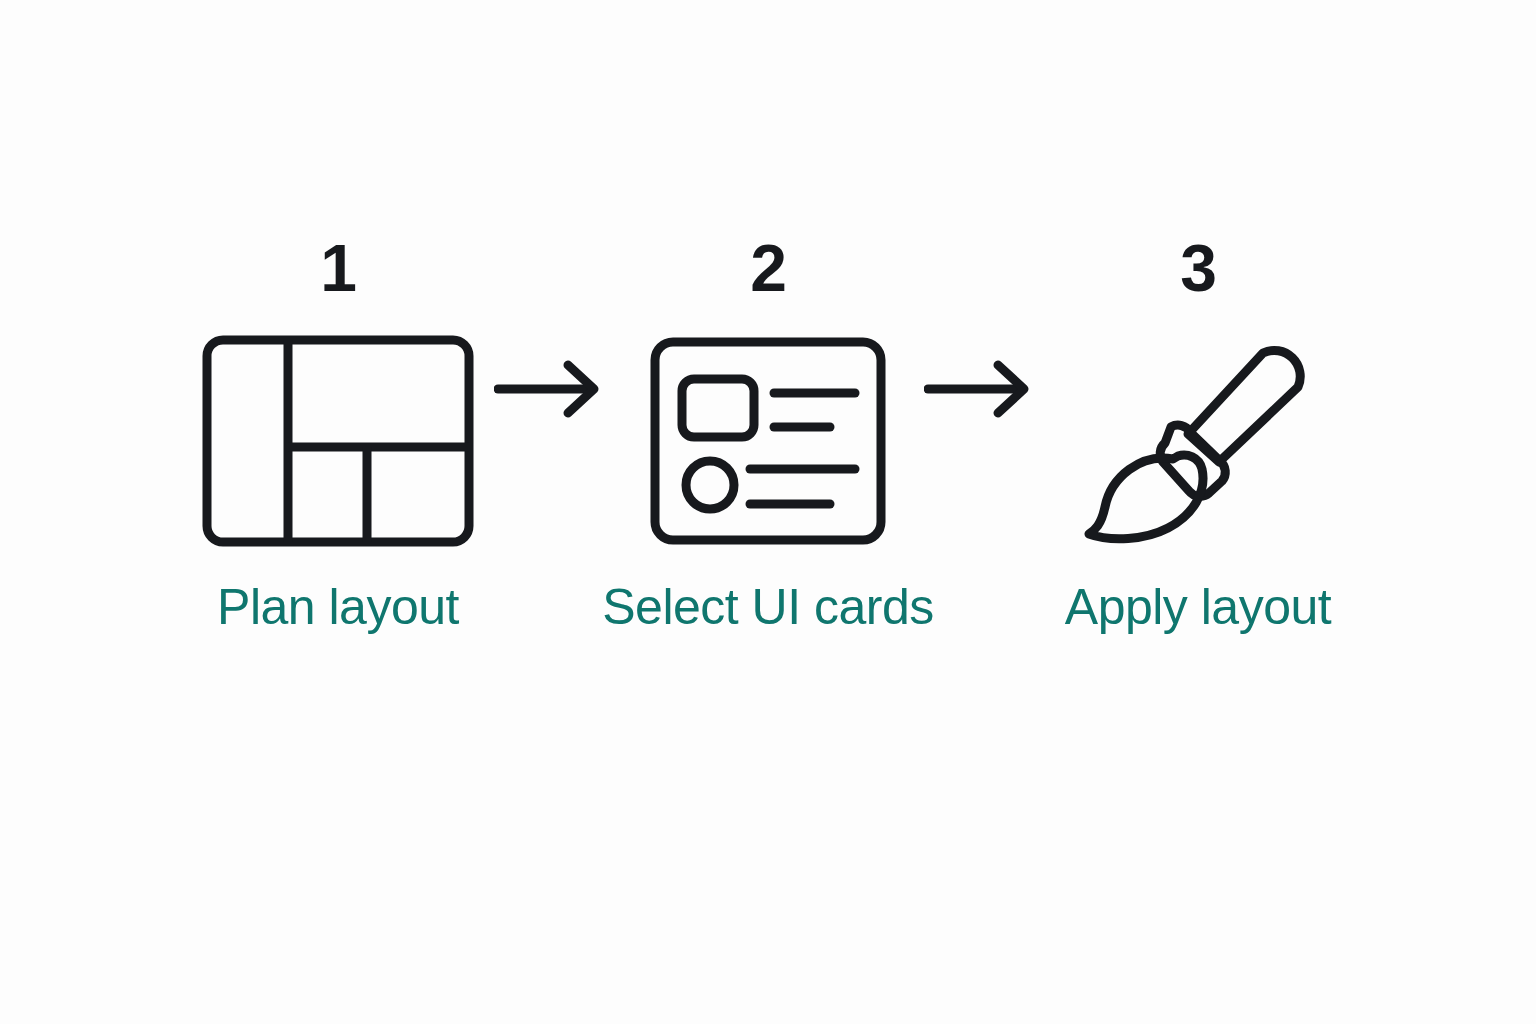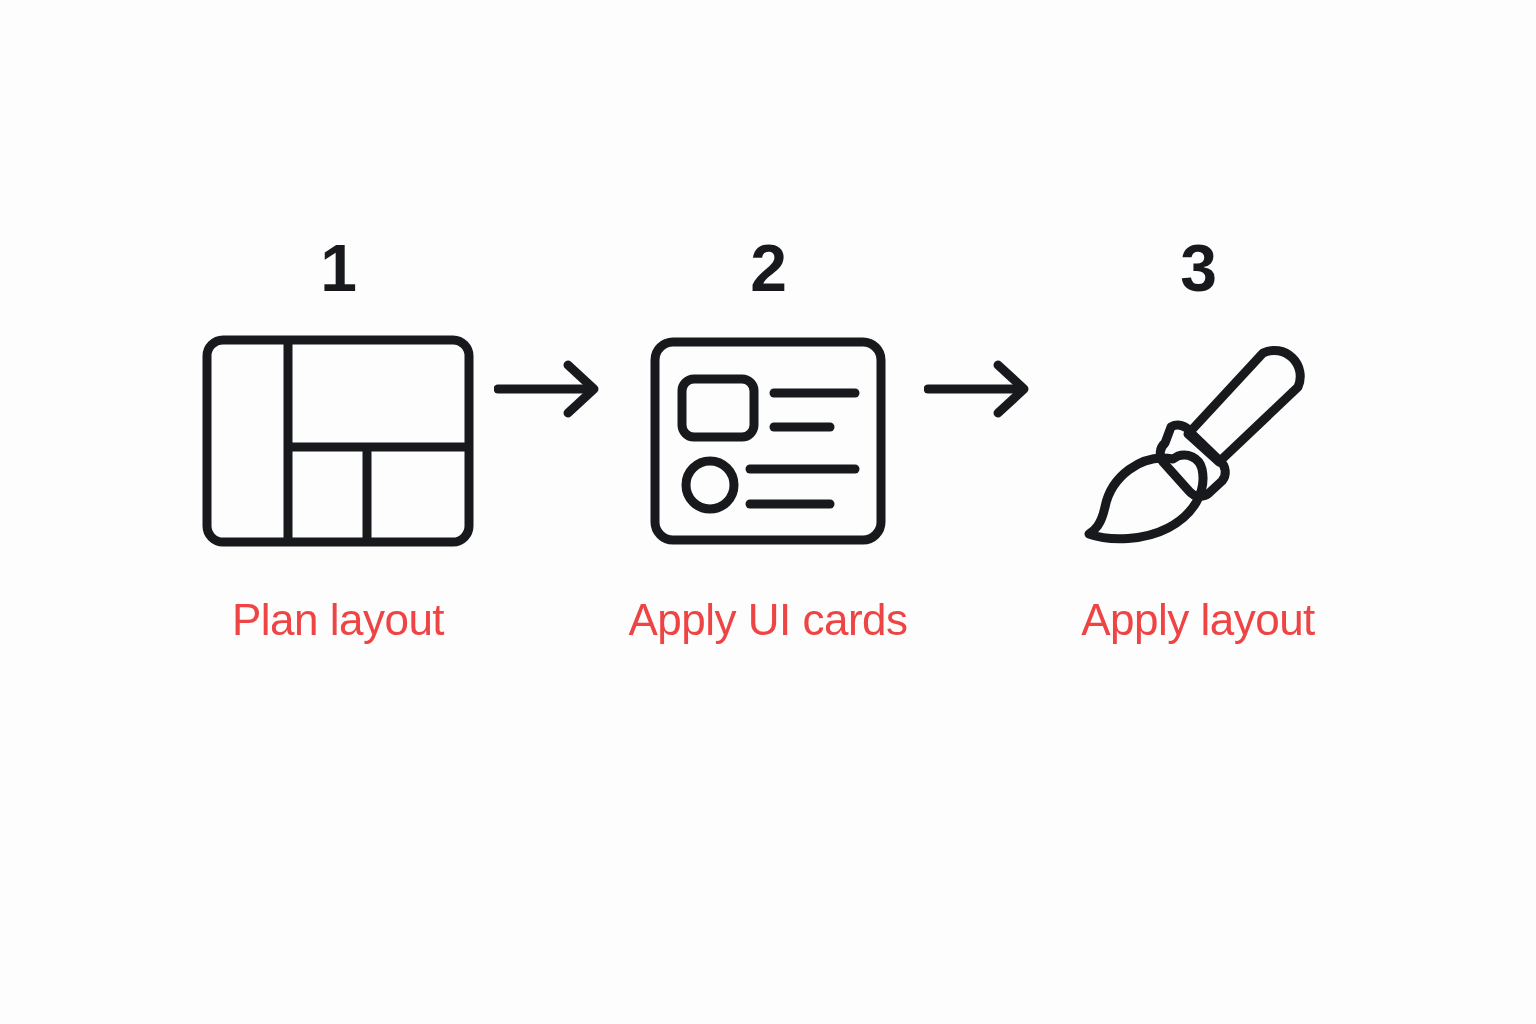--- a/index.html
+++ b/index.html
@@ -52,24 +52,24 @@
 
   .step-icon {
     margin-top: 32px;
     height: 210px;
     display: flex;
     align-items: center;
     justify-content: center;
   }
 
   .step-label {
-    margin-top: 52px;
-    font-size: 44px;
+    margin-top: 36px;
+    font-size: 50px;
     font-weight: normal;
-    color: #ef4444;
+    color: #0f766e;
     line-height: 1;
     white-space: nowrap;
     letter-spacing: -0.5px;
   }
 
   
   .connector {
     width: 130px;
     display: flex;
     align-items: center;
@@ -128,21 +128,21 @@
           <line x1="124" y1="56" x2="205" y2="56" stroke="#17191d" stroke-width="9" stroke-linecap="round"></line>
           <line x1="124" y1="90" x2="180" y2="90" stroke="#17191d" stroke-width="9" stroke-linecap="round"></line>
 
           <circle cx="60" cy="148" r="24" fill="none" stroke="#17191d" stroke-width="9"></circle>
 
           <line x1="100" y1="132" x2="205" y2="132" stroke="#17191d" stroke-width="9" stroke-linecap="round"></line>
           <line x1="100" y1="167" x2="180" y2="167" stroke="#17191d" stroke-width="9" stroke-linecap="round"></line>
         </svg>
       </div>
 
-      <div class="step-label">Apply UI cards</div>
+      <div class="step-label">Select UI cards</div>
     </div>
 
     <div class="connector">
       <svg class="arrow-svg" width="118" height="62" viewBox="0 0 118 62" aria-hidden="true">
         <line x1="4" y1="31" x2="98" y2="31" stroke="#17191d" stroke-width="9" stroke-linecap="round"></line>
         <polyline points="74,7 100,31 74,55" fill="none" stroke="#17191d" stroke-width="9" stroke-linecap="round" stroke-linejoin="round"></polyline>
       </svg>
     </div>
 
     <div class="step">

